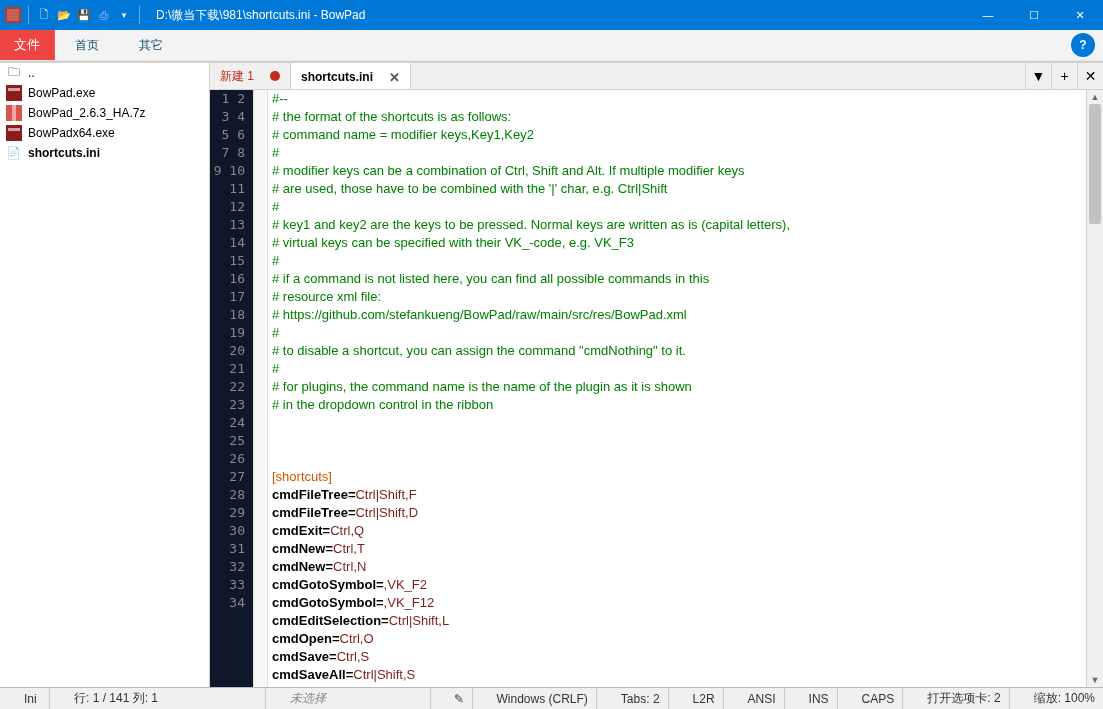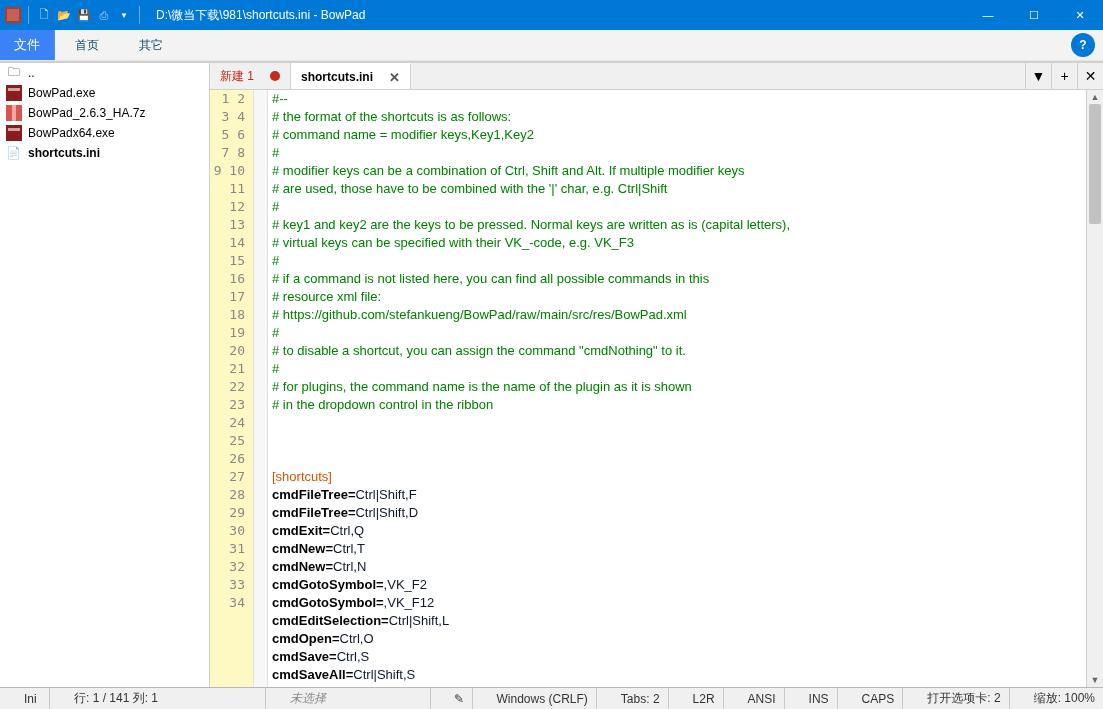--- a/index.html
+++ b/index.html
@@ -7,21 +7,21 @@
 
 .titlebar { height: 30px; background: #0078d7; color: #fff; display: flex; align-items: center; }
 .titlebar .icons-left { display: flex; align-items: center; padding: 0 4px; gap: 2px; }
 .titlebar .icons-left .icon-box { width: 18px; height: 18px; display: flex; align-items: center; justify-content: center; font-size: 11px; }
 .titlebar .title-text { margin-left: 8px; font-size: 12px; flex: 1; white-space: nowrap; }
 .titlebar .win-controls { display: flex; height: 100%; }
 .titlebar .win-controls .wbtn { width: 46px; display: flex; align-items: center; justify-content: center; font-size: 11px; }
 
 .ribbon-wrap { background: #0078d7; }
 .ribbon { height: 30px; display: flex; align-items: stretch; }
-.ribbon .file-tab { background: #3b82f6; color: #fff; padding: 0 14px; display: flex; align-items: center; font-size: 13px; border-right:1px solid rgba(255,255,255,0.1);}
+.ribbon .file-tab { background: #ef4444; color: #fff; padding: 0 14px; display: flex; align-items: center; font-size: 13px; border-right:1px solid rgba(255,255,255,0.1);}
 .ribbon .ribbon-tabs { background: #f3f3f3; flex:1; display:flex; align-items: center; border-top-left-radius:0; padding-left:0;}
 .ribbon .ribbon-tabs .rtab { padding: 0 20px; height:100%; display:flex; align-items:center; color:#0c4a6e; font-size:12px; }
 .ribbon .ribbon-tabs .spacer { flex:1; }
 .ribbon .ribbon-tabs .help { width:24px; height:24px; border-radius:50%; background:#0078d7; color:#fff; display:flex; align-items:center; justify-content:center; margin-right:8px; font-size:12px; font-weight:bold;}
 .ribbon-body { height:2px; background:#e6e6e6; border-bottom:1px solid #d0d0d0;}
 
 .main { flex:1; display:flex; min-height:0; border-top:1px solid #d0d0d0;}
 .sidebar { width:210px; border-right:1px solid #d0d0d0; background:#fff; overflow:hidden;}
 .sidebar .tree-item { display:flex; align-items:center; padding:2px 6px; gap:6px; font-size:12px; white-space:nowrap;}
 .sidebar .tree-item.selected { font-weight:bold; }
@@ -31,27 +31,27 @@
 .tab-strip { height:27px; background:#f0f0f0; border-bottom:1px solid #d0d0d0; display:flex; align-items:stretch;}
 .tab-strip .tab { display:flex; align-items:center; padding:0 10px; gap:16px; border-right:1px solid #d0d0d0; background:#f8f8f8;}
 .tab-strip .tab.inactive { color:#c42b1c; background:#f0f0f0;}
 .tab-strip .tab.active { background:#fff; font-weight:bold; border-top:2px solid #fff;}
 .tab-strip .tab .mod-dot { width:10px; height:10px; border-radius:50%; background:#c42b1c;}
 .tab-strip .tab .close-x { color:#555; font-size:13px;}
 .tab-strip .tabspacer { flex:1; }
 .tab-strip .tabbtn { width:26px; display:flex; align-items:center; justify-content:center; border-left:1px solid #d0d0d0; background:#f0f0f0; font-size:14px;}
 
 .editor { flex:1; display:flex; min-height:0; overflow:hidden; position:relative;}
-.gutter { width:44px; background:#fef9c3; text-align:right; padding:0 8px 0 0; color:#888; font-family:Consolas,monospace; font-size:13px; line-height:18px; border-right:1px solid #e0e0e0;}
+.gutter { width:44px; background:#0f172a; text-align:right; padding:0 8px 0 0; color:#888; font-family:Consolas,monospace; font-size:13px; line-height:18px; border-right:1px solid #e0e0e0;}
 .fold-gutter { width:14px; background:#f7f7f7; border-right:1px solid #e0e0e0;}
 .code { flex:1; font-family:Consolas,monospace; font-size:13px; line-height:18px; padding-left:4px; white-space:pre; overflow:hidden; color:#000; position:relative;}
 .comment { color:#008000; }
 .section { color:#d35400; font-weight:normal;}
 .key { color:#000; font-weight:bold;}
-.val { color:#0f172a; }
+.val { color:#7f1d1d; }
 .eq { color:#000; font-weight:bold;}
 
 .vscroll { width:17px; background:#f0f0f0; border-left:1px solid #d0d0d0; position:relative;}
 .vscroll .thumb { position:absolute; left:2px; right:2px; top:14px; height:120px; background:#c2c2c2; border-radius:2px;}
 .vscroll .arrow { position:absolute; left:0; right:0; height:14px; display:flex; align-items:center; justify-content:center; color:#666; font-size:9px;}
 .vscroll .arrow.up{top:0;} .vscroll .arrow.down{bottom:0;}
 
 .statusbar { height:22px; border-top:1px solid #b8b8b8; background:#f0f0f0; display:flex; font-size:12px; color:#333;}
 .statusbar .cell { border-right:1px solid #c8c8c8; padding:0 8px; display:flex; align-items:center; white-space:nowrap;margin-left:16px;}
 .statusbar .cell.italic { color:#888; font-style:italic;}

